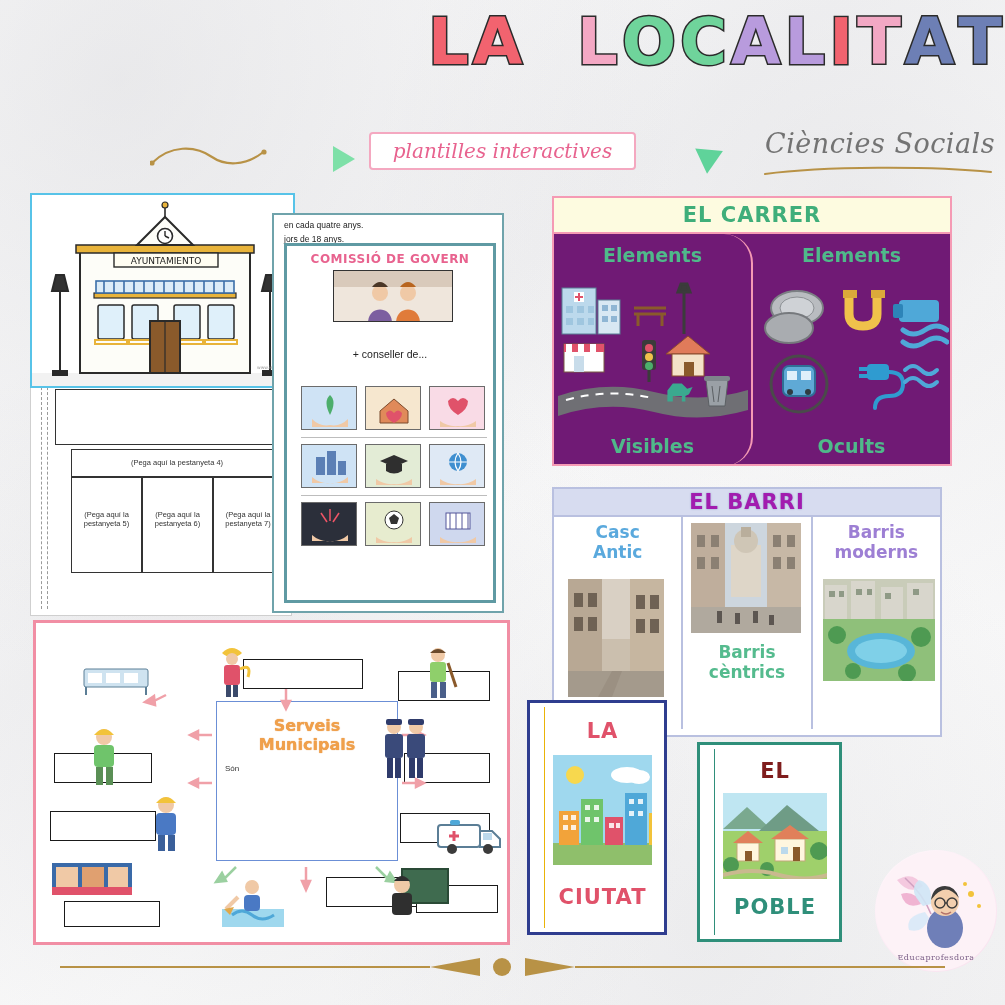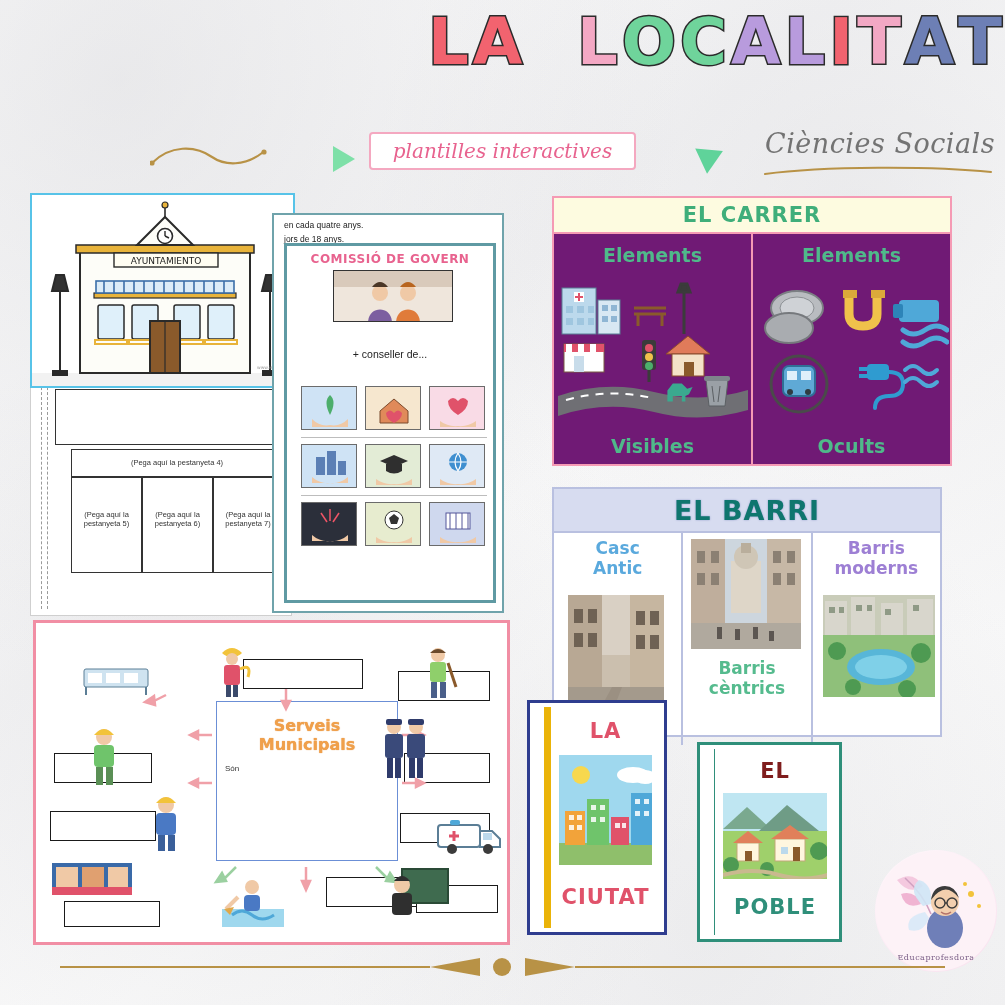--- a/index.html
+++ b/index.html
@@ -115,42 +115,42 @@
     left:552px; top:196px; width:400px; height:270px;
     border:2px solid #f59ab4; background:#701a75;
   }
   .carrer-head {
     height:36px; background:#fdfbe0; border-bottom:2px solid #f59ab4;
     display:flex; align-items:center; justify-content:center;
     color:#3fae7a; font-weight:bold; font-size:21px; letter-spacing:1px;
     font-family:"DejaVu Sans", sans-serif;
   }
   .carrer-body { display:flex; height:232px; }
-  .carrer-col { flex:1; position:relative; }
+  .carrer-col { flex:1; position:relative;border-radius:29px; }
   .carrer-col.left { border-right:2px solid #f59ab4; }
   .col-label-top {
     text-align:center; color:#4fb98a; font-weight:bold; font-size:19px; margin-top:10px;
     font-family:"DejaVu Sans", sans-serif;
   }
   .col-label-bot {
     position:absolute; left:0; right:0; bottom:9px; text-align:center;
     color:#4fb98a; font-weight:bold; font-size:19px;
     font-family:"DejaVu Sans", sans-serif;
   }
   .col-art { position:absolute; left:0; right:0; top:44px; height:140px; }
 
   
   .barri {
     left:552px; top:487px; width:390px; height:250px;
     border:2px solid #b9c0e0; background:#fff;
   }
   .barri-head {
-    height:44px; background:#d7dcf0; border-bottom:2px solid #b9c0e0;
+    height:28px; background:#d7dcf0; border-bottom:2px solid #b9c0e0;
     display:flex; align-items:center; justify-content:center;
-    color:#0f766e; font-weight:bold; font-size:27px; letter-spacing:1px;
+    color:#a21caf; font-weight:bold; font-size:21px; letter-spacing:1px;
     font-family:"DejaVu Sans", sans-serif;
     text-shadow:0 0 2px #8e98c9;
   }
   .barri-body { display:flex; height:212px; }
   .barri-col { flex:1; position:relative; padding:6px; }
   .barri-col.mid { border-left:2px solid #b9c0e0; border-right:2px solid #b9c0e0; }
   .barri-label {
     text-align:center; color:#5aa9dd; font-weight:bold; font-size:17px; line-height:1.15;
     font-family:"DejaVu Sans", sans-serif;
   }
@@ -173,21 +173,21 @@
     text-shadow:0 0 1px #e08b36;
   }
   .son { position:absolute; left:8px; top:62px; font-size:8px; color:#333; }
   .s-box { position:absolute; border:1.5px solid #1a1a1a; background:#fff; }
 
   
   .ciutat {
     left:527px; top:700px; width:140px; height:235px;
     border:3px solid #2f3d8f; background:#fff;
   }
-  .ciutat-inner { position:absolute; left:14px; top:4px; right:4px; bottom:4px; border-left:7px solid #eab308; }
+  .ciutat-inner { position:absolute; left:14px; top:4px; right:4px; bottom:4px; border-left:1px solid #eab308; }
   .flap-word {
     text-align:center; font-weight:bold; font-size:21px; letter-spacing:1px;
     font-family:"DejaVu Sans", sans-serif;
   }
   .poble {
     left:697px; top:742px; width:145px; height:200px;
     border:3px solid #2f8f7a; background:#fff;
   }
   .poble-inner { position:absolute; left:14px; top:4px; right:4px; bottom:4px; border-left:1px solid #2f8f7a; }
 

